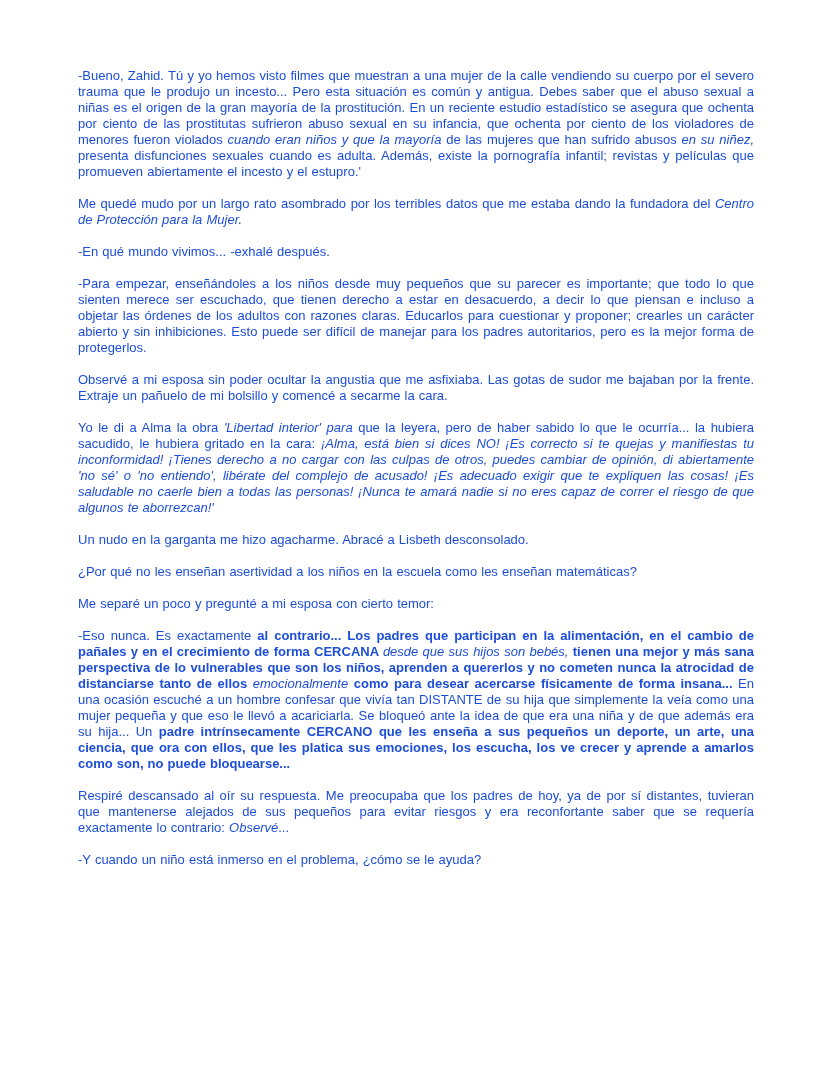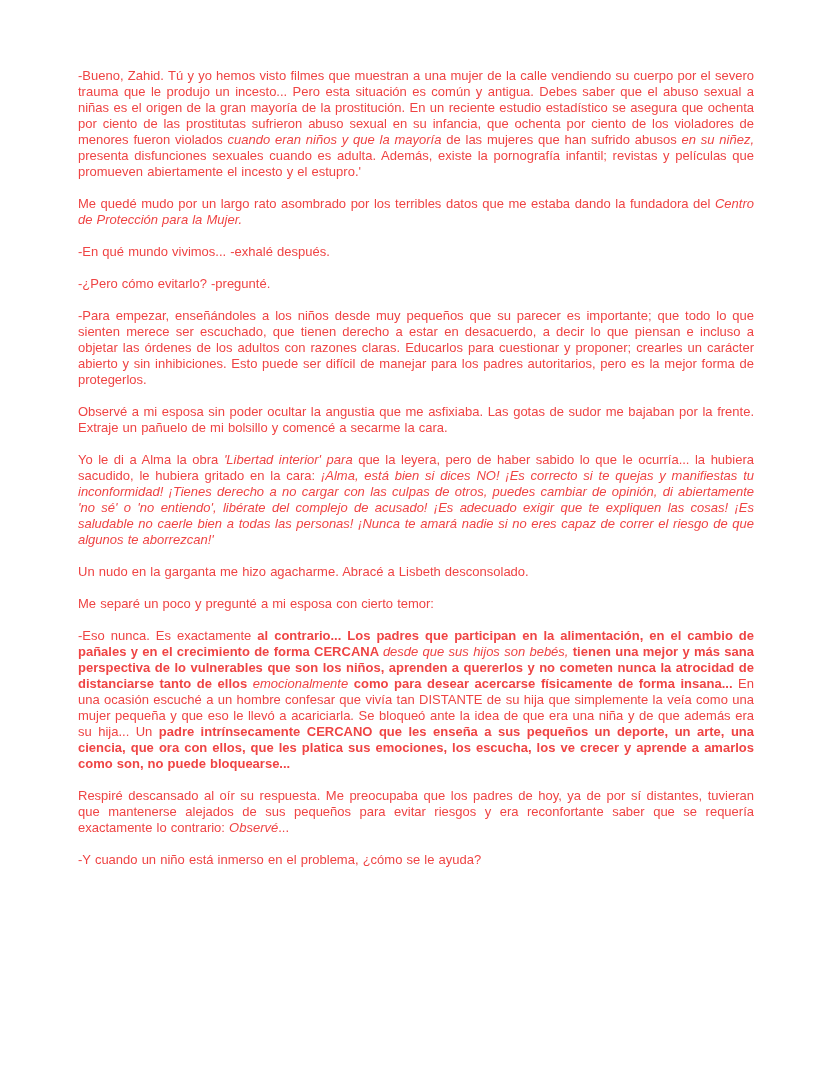--- a/index.html
+++ b/index.html
@@ -17,39 +17,39 @@
   .page {
     position: absolute;
     left: 78px;
     top: 68px;
     width: 676px;
   }
   p.doc-para {
     margin: 0 0 16px 0;
     font-size: 13px;
     line-height: 16px;
-    color: #ef4444;
+    color: #1d4ed8;
     text-align: justify;
     word-spacing: 0.5px;
   }
   .seg-normal { font-style: normal; font-weight: normal; }
   .seg-italic { font-style: italic; font-weight: normal; }
   .seg-bold { font-style: normal; font-weight: bold; }
 </style>
 </head>
 <body>
 
 <div class="page">
   <div>
       <p class="doc-para"><span class="seg-normal">-Bueno, Zahid. Tú y yo hemos visto filmes que muestran a una mujer de la calle vendiendo su cuerpo por el severo trauma que le produjo un incesto... Pero esta situación es común y antigua. Debes saber que el abuso sexual a niñas es el origen de la gran mayoría de la prostitución. En un reciente estudio estadístico se asegura que ochenta por ciento de las prostitutas sufrieron abuso sexual en su infancia, que ochenta por ciento de los violadores de menores fueron violados </span><span class="seg-italic">cuando eran niños y que la mayoría</span><span class="seg-normal"> de las mujeres que han sufrido abusos </span><span class="seg-italic">en su niñez,</span><span class="seg-normal"> presenta disfunciones sexuales cuando es adulta. Además, existe la pornografía infantil; revistas y películas que promueven abiertamente el incesto y el estupro.'</span></p>
       <p class="doc-para"><span class="seg-normal">Me quedé mudo por un largo rato asombrado por los terribles datos que me estaba dando la fundadora del </span><span class="seg-italic">Centro de Protección para la Mujer.</span></p>
       <p class="doc-para"><span class="seg-normal">-En qué mundo vivimos... -exhalé después.</span></p>
-      <p class="doc-para"><span class="seg-normal">-¿Pero cómo evitarlo? -pregunté.</span></p>
       <p class="doc-para"><span class="seg-normal">-Para empezar, enseñándoles a los niños desde muy pequeños que su parecer es importante; que todo lo que sienten merece ser escuchado, que tienen derecho a estar en desacuerdo, a decir lo que piensan e incluso a objetar las órdenes de los adultos con razones claras. Educarlos para cuestionar y proponer; crearles un carácter abierto y sin inhibiciones. Esto puede ser difícil de manejar para los padres autoritarios, pero es la mejor forma de protegerlos.</span></p>
       <p class="doc-para"><span class="seg-normal">Observé a mi esposa sin poder ocultar la angustia que me asfixiaba. Las gotas de sudor me bajaban por la frente. Extraje un pañuelo de mi bolsillo y comencé a secarme la cara.</span></p>
       <p class="doc-para"><span class="seg-normal">Yo le di a Alma la obra </span><span class="seg-italic">'Libertad interior' para</span><span class="seg-normal"> que la leyera, pero de haber sabido lo que le ocurría... la hubiera sacudido, le hubiera gritado en la cara: </span><span class="seg-italic">¡Alma, está bien si dices NO! ¡Es correcto si te quejas y manifiestas tu inconformidad! ¡Tienes derecho a no cargar con las culpas de otros, puedes cambiar de opinión, di abiertamente 'no sé' o 'no entiendo', libérate del complejo de acusado! ¡Es adecuado exigir que te expliquen las cosas! ¡Es saludable no caerle bien a todas las personas! ¡Nunca te amará nadie si no eres capaz de correr el riesgo de que algunos te aborrezcan!'</span></p>
       <p class="doc-para"><span class="seg-normal">Un nudo en la garganta me hizo agacharme. Abracé a Lisbeth desconsolado.</span></p>
+      <p class="doc-para"><span class="seg-normal">¿Por qué no les enseñan asertividad a los niños en la escuela como les enseñan matemáticas?</span></p>
       <p class="doc-para"><span class="seg-normal">Me separé un poco y pregunté a mi esposa con cierto temor:</span></p>
       <p class="doc-para"><span class="seg-normal">-Eso nunca. Es exactamente </span><span class="seg-bold">al contrario... Los padres que participan en la alimentación, en el cambio de pañales y en el crecimiento de forma CERCANA </span><span class="seg-italic">desde que sus hijos son bebés,</span><span class="seg-bold"> tienen una mejor y más sana perspectiva de lo vulnerables que son los niños, aprenden a quererlos y no cometen nunca la atrocidad de distanciarse tanto de ellos </span><span class="seg-italic">emocionalmente</span><span class="seg-bold"> como para desear acercarse físicamente de forma insana...</span><span class="seg-normal"> En una ocasión escuché a un hombre confesar que vivía tan DISTANTE de su hija que simplemente la veía como una mujer pequeña y que eso le llevó a acariciarla. Se bloqueó ante la idea de que era una niña y de que además era su hija... Un </span><span class="seg-bold">padre intrínsecamente CERCANO que les enseña a sus pequeños un deporte, un arte, una ciencia, que ora con ellos, que les platica sus emociones, los escucha, los ve crecer y aprende a amarlos como son, no puede bloquearse...</span></p>
       <p class="doc-para"><span class="seg-normal">Respiré descansado al oír su respuesta. Me preocupaba que los padres de hoy, ya de por sí distantes, tuvieran que mantenerse alejados de sus pequeños para evitar riesgos y era reconfortante saber que se requería exactamente lo contrario: </span><span class="seg-italic">Observé</span><span class="seg-normal">...</span></p>
       <p class="doc-para"><span class="seg-normal">-Y cuando un niño está inmerso en el problema, ¿cómo se le ayuda?</span></p>
     </div>
 </div>
 
 </body></html>

